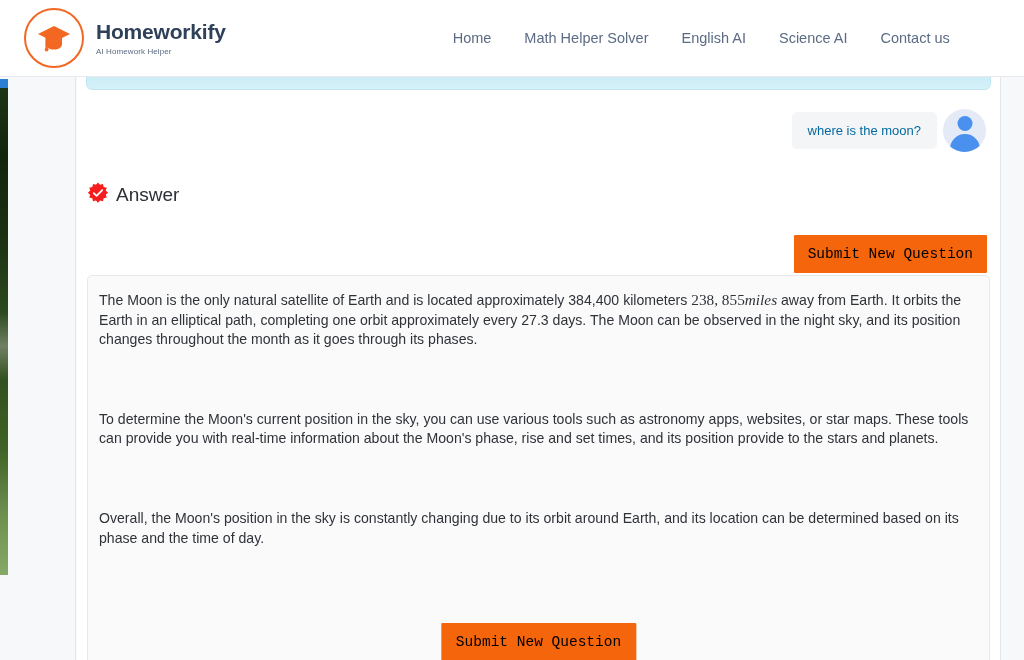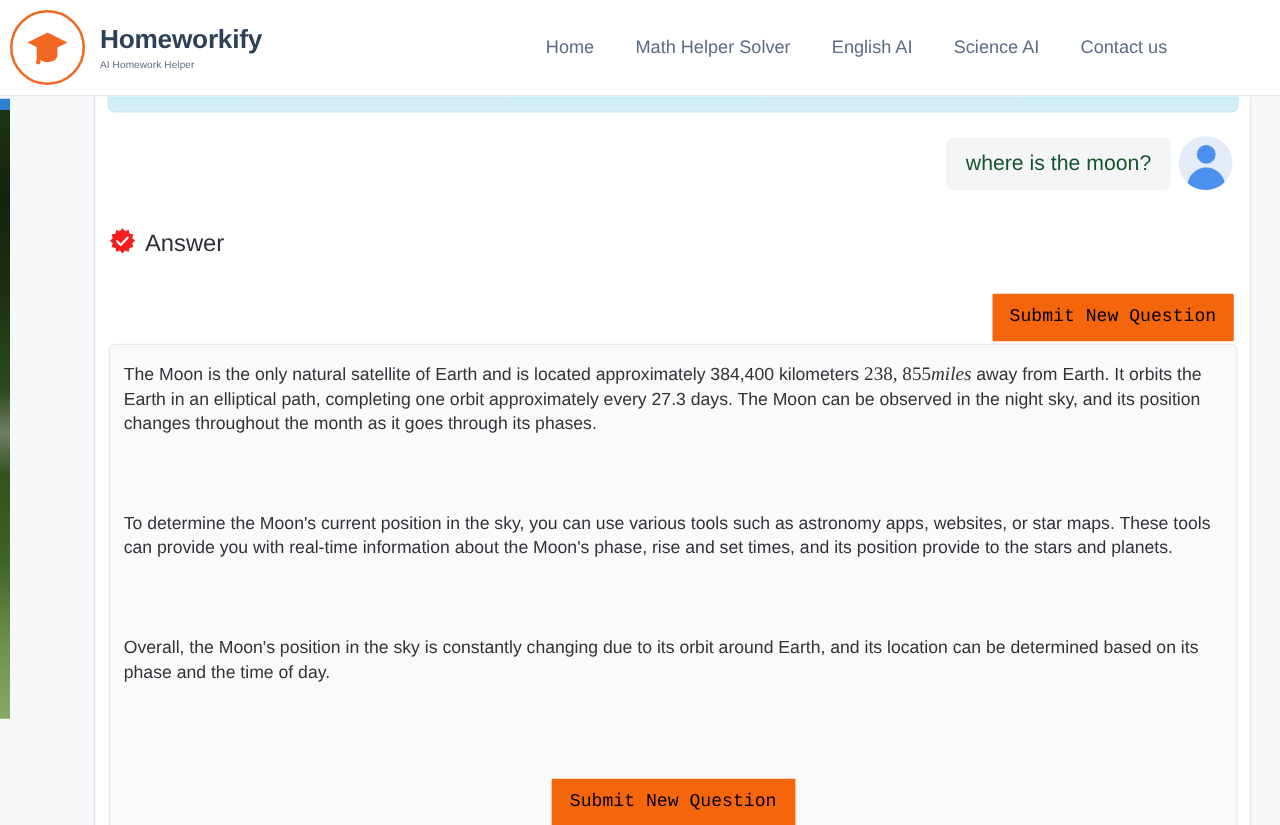--- a/index.html
+++ b/index.html
@@ -24,20 +24,21 @@
   .header {
     position: absolute;
     top: 0; left: 0;
     width: 1024px;
     height: 77px;
     background: #ffffff;
     border-bottom: 1px solid #e7e9ee;
     display: flex;
     align-items: center;
     z-index: 20;
+    padding-left: 16px;
   }
 
   .brand {
     display: flex;
     align-items: center;
     margin-left: 8px;
   }
 
   .logo-circle {
     width: 60px;
@@ -161,22 +162,22 @@
     top: 32px;
     display: flex;
     align-items: center;
     gap: 6px;
   }
 
   .user-bubble {
     background: #f4f5f7;
     border-radius: 5px;
     padding: 11px 16px;
-    font-size: 17px;
-    color: #14532d;
+    font-size: 13px;
+    color: #0369a1;
     white-space: nowrap;
   }
 
   .avatar {
     width: 43px;
     height: 43px;
     border-radius: 50%;
     background: #e4eaf6;
     position: relative;
     overflow: hidden;

